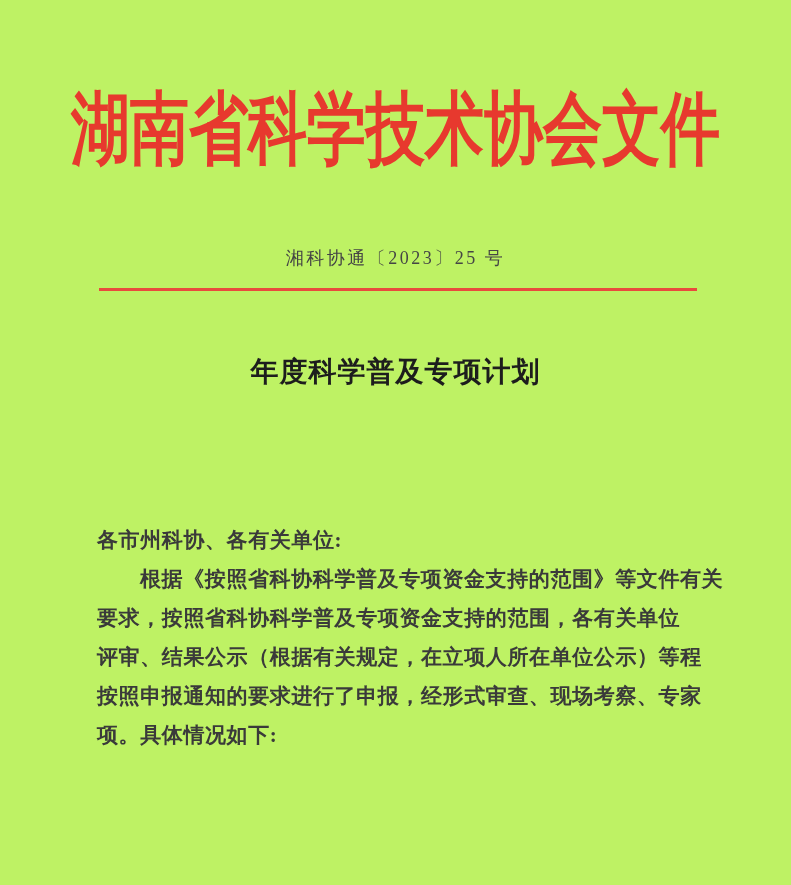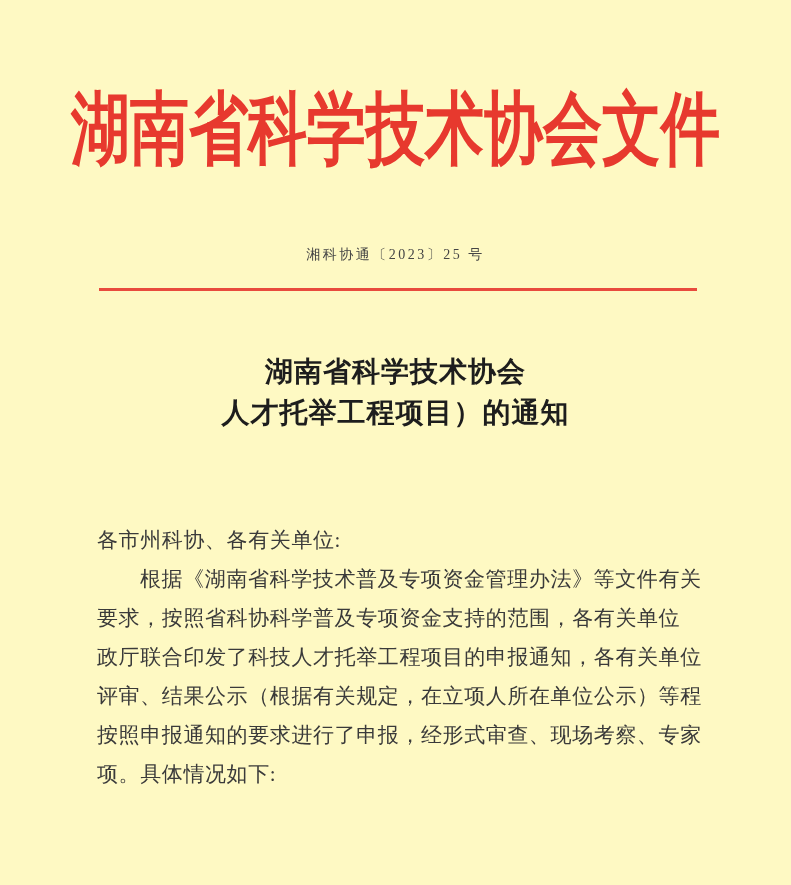--- a/index.html
+++ b/index.html
@@ -5,21 +5,21 @@
   * { margin: 0; padding: 0; box-sizing: border-box; }
   html, body { background: #ffffff; }
   body {
     font-family: "Liberation Serif", "DejaVu Serif", serif;
   }
   #page {
     position: relative;
     width: 791px;
     height: 885px;
     margin: 0 auto;
-    background: #fef9c3;
+    background: #bef264;
     overflow: hidden;
     padding-left: 36px;
   }
   
   .masthead {
     position: absolute;
     top: 90px;
     left: 0;
     width: 100%;
     text-align: center;
@@ -35,21 +35,21 @@
     transform: scaleY(1.35);
     transform-origin: 50% 0;
   }
   
   .doc-number {
     position: absolute;
     top: 246px;
     left: 0;
     width: 100%;
     text-align: center;
-    font-size: 14px;
+    font-size: 18px;
     letter-spacing: 2.5px;
     color: #454545;
   }
   
   .red-rule {
     position: absolute;
     top: 288px;
     left: 99px;
     width: 598px;
     height: 3px;
@@ -72,46 +72,45 @@
   .body-text {
     position: absolute;
     top: 521px;
     left: 97px;
     width: 606px;
     font-size: 21px;
     line-height: 39px;
     letter-spacing: 0.6px;
     color: #3a3a3a;
     white-space: nowrap;
+    font-weight: bold;
   }
   .body-text .indent {
     text-indent: 43px;
   }
 </style>
 </head>
 <body>
 
 <div id="page">
 
   <div class="masthead">
     <span class="masthead-text">湖南省科学技术协会文件</span>
   </div>
 
   <div class="doc-number">湘科协通〔2023〕25 号</div>
 
   <div class="red-rule"></div>
 
   <div class="heading">
-    <div>湖南省科学技术协会</div>
-    <div>人才托举工程项目）的通知</div>
+    <div>年度科学普及专项计划</div>
   </div>
 
   <div class="body-text">
     <div class="salutation">各市州科协、各有关单位:</div>
-    <div class="indent">根据《湖南省科学技术普及专项资金管理办法》等文件有关</div>
+    <div class="indent">根据《按照省科协科学普及专项资金支持的范围》等文件有关</div>
     <div>要求，按照省科协科学普及专项资金支持的范围，各有关单位</div>
-    <div>政厅联合印发了科技人才托举工程项目的申报通知，各有关单位</div>
     <div>评审、结果公示（根据有关规定，在立项人所在单位公示）等程</div>
     <div>按照申报通知的要求进行了申报，经形式审查、现场考察、专家</div>
     <div>项。具体情况如下:</div>
   </div>
 
 </div>
 
 </body></html>

